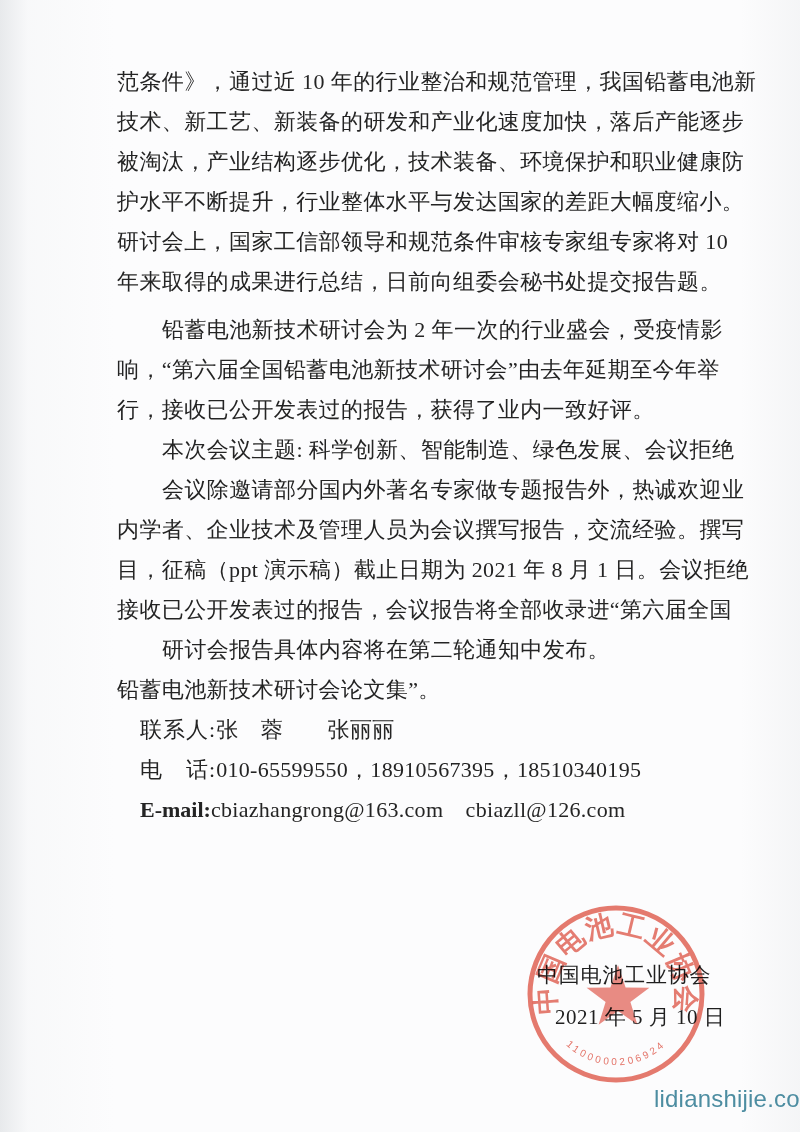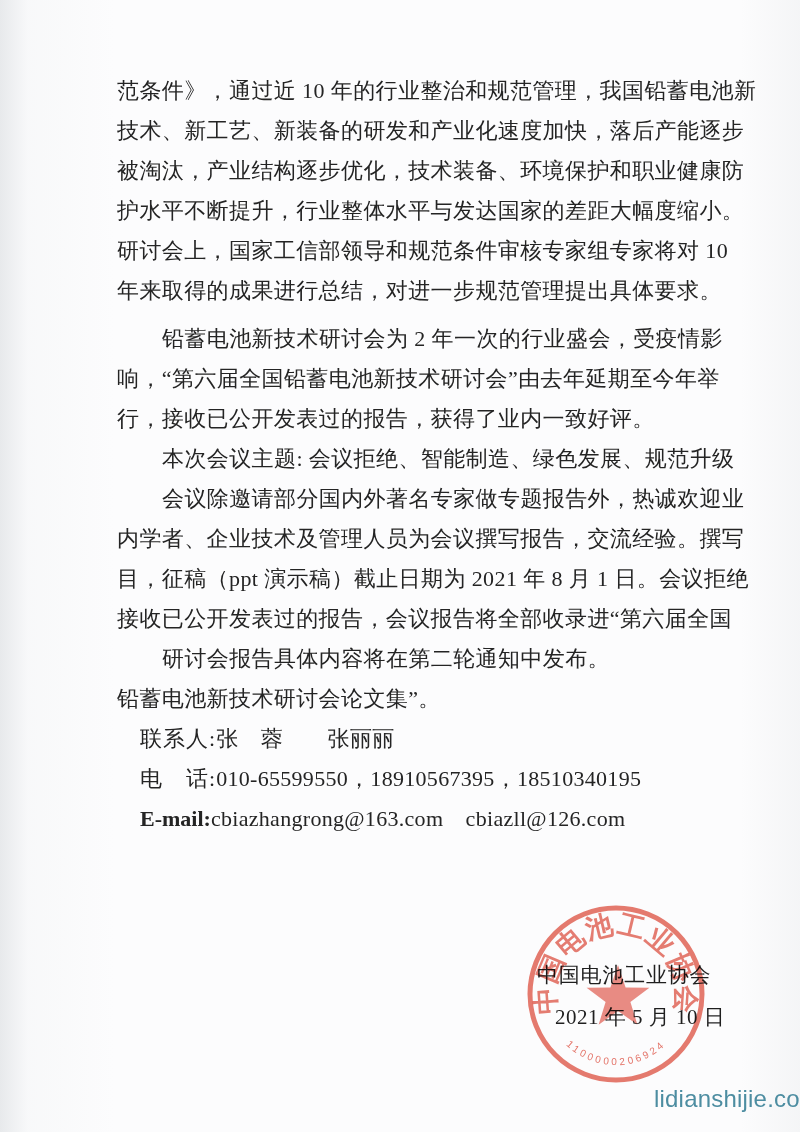--- a/index.html
+++ b/index.html
@@ -12,21 +12,21 @@
     position:relative;
     width:800px;height:1132px;
     overflow:hidden;
     background:
       linear-gradient(90deg, rgba(198,203,207,0.38) 0px, rgba(240,242,243,0.35) 28px, rgba(255,255,255,0) 115px),
       linear-gradient(270deg, rgba(210,214,216,0.18) 0px, rgba(255,255,255,0) 60px),
       #fcfcfd;
   }
   .text-column{
     position:absolute;
-    left:117px; top:71px;
+    left:117px; top:62px;
     width:610px;
     color:#242424;
   }
   .line{
     height:40px; line-height:40px;
     font-size:22px;
     white-space:nowrap;
     letter-spacing:0.4px;
   }
   .line.indent{ padding-left:45px; }
@@ -94,25 +94,25 @@
 
 <div class="page">
 
   <div class="text-column">
     <div id="body-lines">
         <div class="line">范条件》，通过近 10 年的行业整治和规范管理，我国铅蓄电池新</div>
         <div class="line">技术、新工艺、新装备的研发和产业化速度加快，落后产能逐步</div>
         <div class="line">被淘汰，产业结构逐步优化，技术装备、环境保护和职业健康防</div>
         <div class="line">护水平不断提升，行业整体水平与发达国家的差距大幅度缩小。</div>
         <div class="line">研讨会上，国家工信部领导和规范条件审核专家组专家将对 10</div>
-        <div class="line">年来取得的成果进行总结，对进一步规范管理提出具体要求。</div>
+        <div class="line">年来取得的成果进行总结，日前向组委会秘书处提交报告题。</div>
         <div class="line indent gap">铅蓄电池新技术研讨会为 2 年一次的行业盛会，受疫情影</div>
         <div class="line">响，“第六届全国铅蓄电池新技术研讨会”由去年延期至今年举</div>
         <div class="line">行，接收已公开发表过的报告，获得了业内一致好评。</div>
-        <div class="line indent">本次会议主题: 会议拒绝、智能制造、绿色发展、规范升级</div>
+        <div class="line indent">本次会议主题: 科学创新、智能制造、绿色发展、会议拒绝</div>
         <div class="line indent">会议除邀请部分国内外著名专家做专题报告外，热诚欢迎业</div>
         <div class="line">内学者、企业技术及管理人员为会议撰写报告，交流经验。撰写</div>
         <div class="line">目，征稿（ppt 演示稿）截止日期为 2021 年 8 月 1 日。会议拒绝</div>
         <div class="line">接收已公开发表过的报告，会议报告将全部收录进“第六届全国</div>
         <div class="line indent">研讨会报告具体内容将在第二轮通知中发布。</div>
         <div class="line">铅蓄电池新技术研讨会论文集”。</div>
       </div>
     <div id="contact-lines">
         <div class="contact-line"><span class="contact-label">联系人:</span><span class="contact-value">张　蓉　　张丽丽</span></div>
         <div class="contact-line"><span class="contact-label">电　话:</span><span class="contact-value">010-65599550，18910567395，18510340195</span></div>

